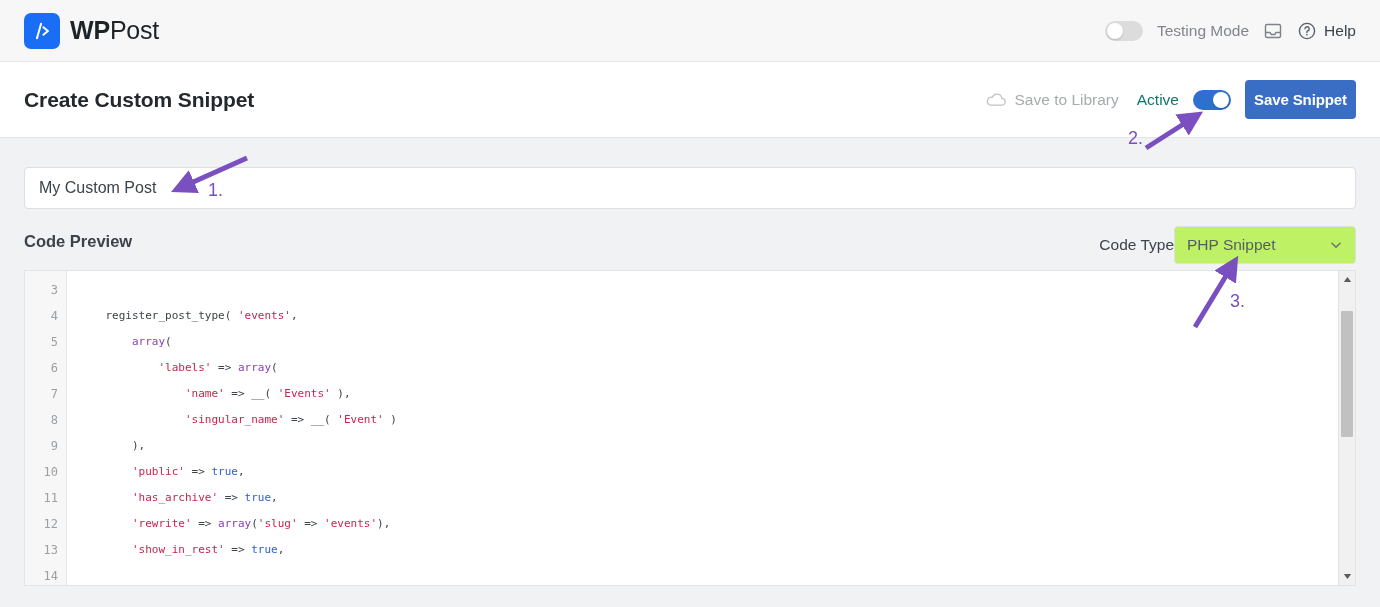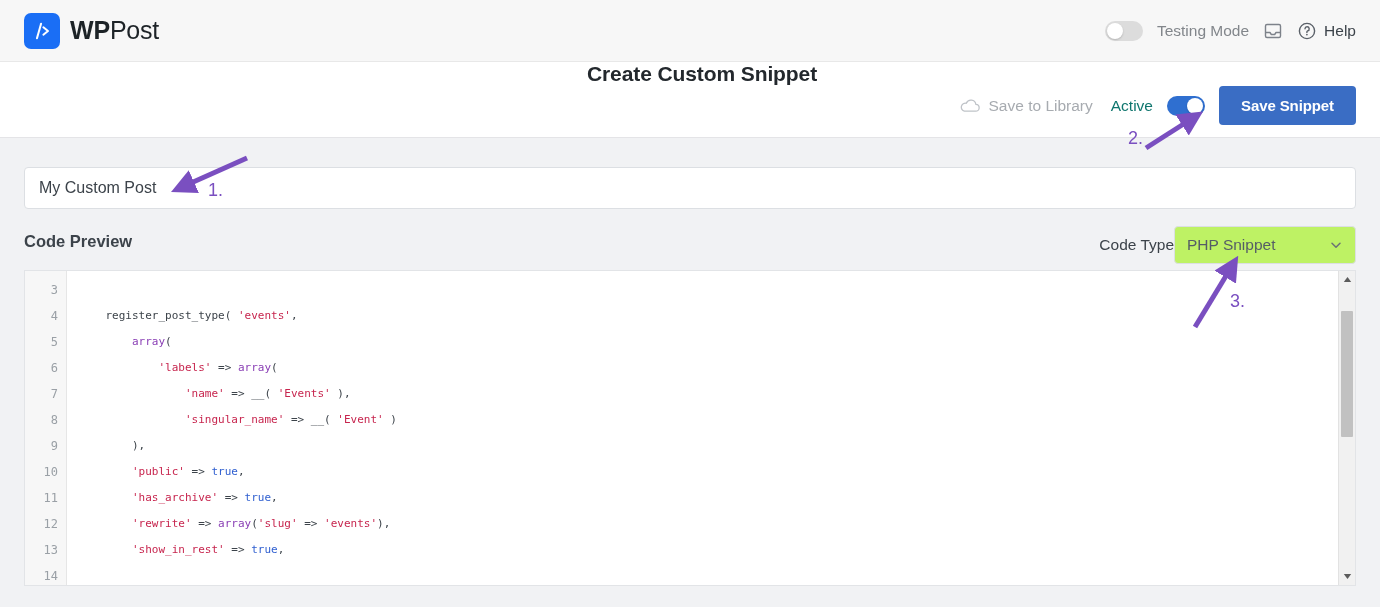--- a/index.html
+++ b/index.html
@@ -104,21 +104,20 @@
   .titlerow {
     position: absolute;
     left: 0; top: 62px;
     width: 1380px;
     height: 76px;
     background: #ffffff;
     border-bottom: 1px solid #e4e4e7;
     box-sizing: border-box;
     display: flex;
     align-items: center;
-    flex-direction: column;
   }
   .page-title {
     margin-left: 24px;
     font-size: 21px;
     font-weight: 700;
     color: #23282d;
     letter-spacing: -0.1px;
   }
   .titlerow-right {
     margin-left: auto;
@@ -143,21 +142,21 @@
     color: #0f766e;
     margin-left: 4px;
   }
   .save-snippet-btn {
     background: #3a6dc4;
     color: #ffffff;
     font-size: 15px;
     font-weight: 700;
     border: none;
     border-radius: 4px;
-    padding: 11px 22px;
+    padding: 11px 9px;
     cursor: pointer;
     font-family: "Liberation Sans", sans-serif;
     letter-spacing: -0.1px;
   }
 
   
   .namefield-wrap {
     position: absolute;
     left: 24px; top: 167px;
     width: 1332px;

